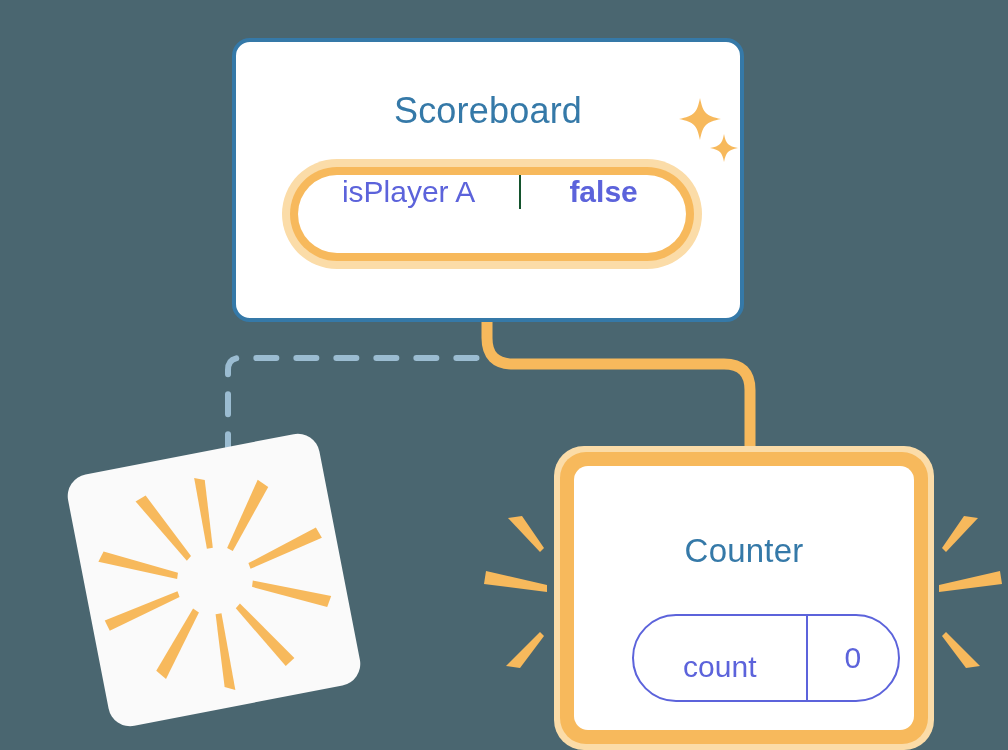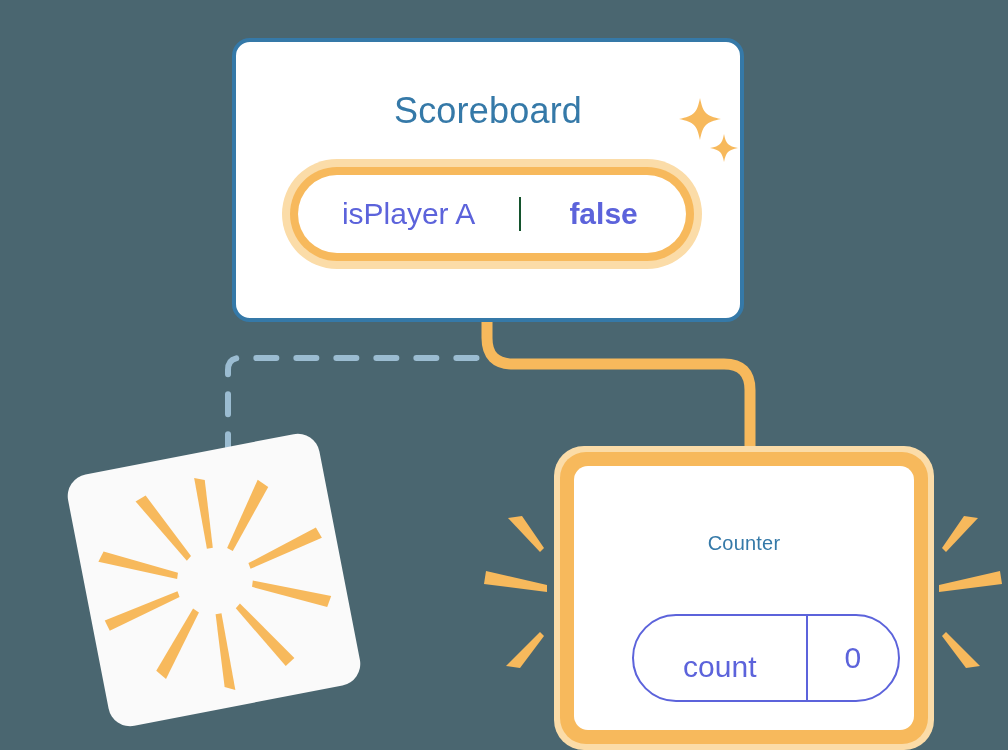--- a/index.html
+++ b/index.html
@@ -77,21 +77,21 @@
     background: #f7b95c;
   }
   .pill-inner {
     position: absolute;
     left: 8px; top: 8px;
     width: calc(100% - 16px);
     height: calc(100% - 16px);
     border-radius: 999px;
     background: #ffffff;
     display: flex;
-    align-items: center;
+    align-items: flex-start;
   }
   .pill-key, .pill-val {
     display: flex;
     align-items: center;
     justify-content: center;
     color: #5c63db;
     font-size: 30px;
   }
   .pill-key { flex: 0 0 57%; }
   .pill-val {
@@ -125,21 +125,21 @@
     background: #f7b95c;
   }
   .cc-inner {
     position: absolute;
     left: 20px; top: 20px;
     width: calc(100% - 40px);
     height: calc(100% - 40px);
     border-radius: 14px;
     background: #ffffff;
   }
-  .ct-title { top: 66px; font-size: 20px; }
+  .ct-title { top: 66px; font-size: 33px; }
 
   .pill-thin {
     position: absolute;
     left: 58px;
     top: 148px;
     width: 268px;
     height: 88px;
     border: 2px solid #5c63db;
     border-radius: 999px;
     background: #ffffff;

